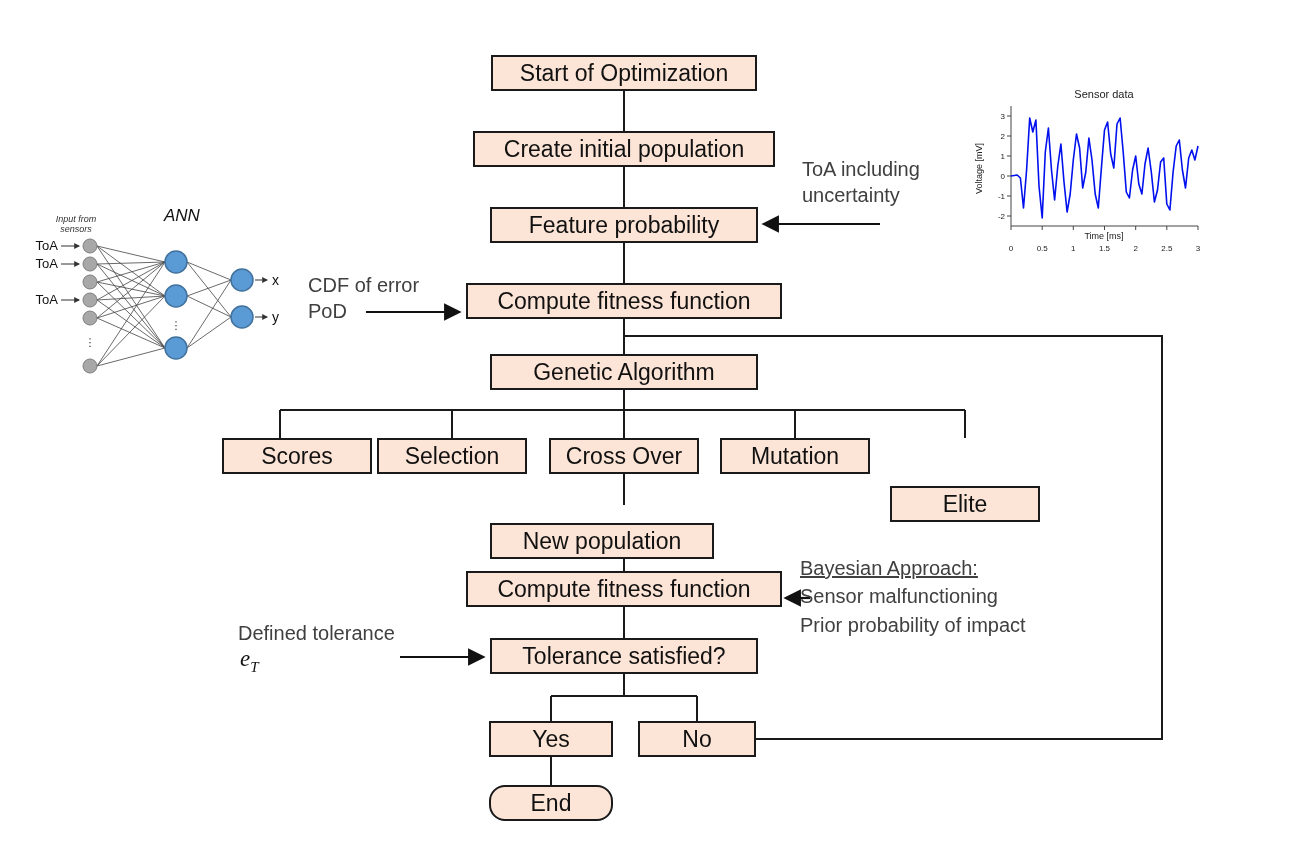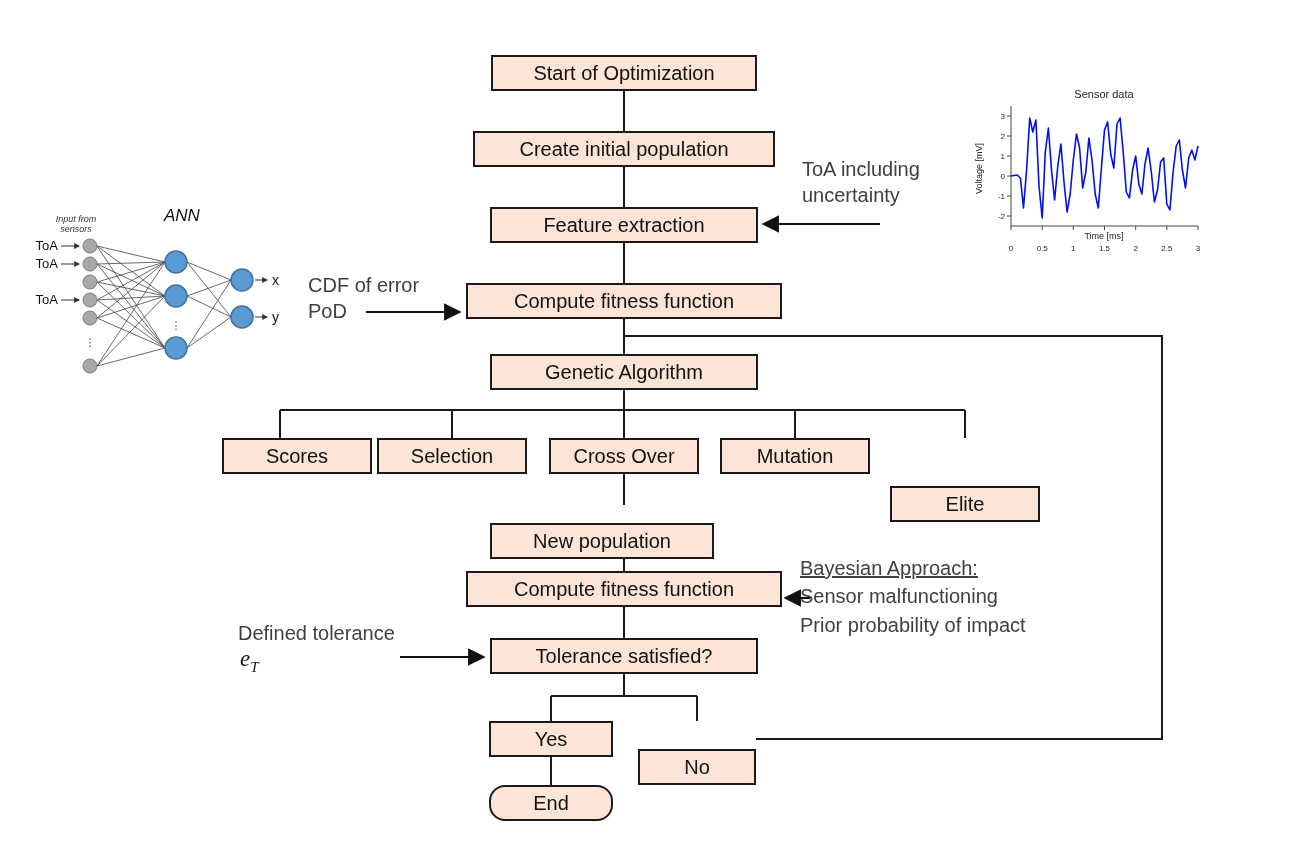--- a/index.html
+++ b/index.html
@@ -4,21 +4,21 @@
 <style>
   * { margin:0; padding:0; box-sizing:border-box; }
   html,body { background:#ffffff; }
   body { font-family:"Liberation Sans", sans-serif; color:#111; }
   .canvas { position:relative; width:1294px; height:844px; background:#fff; overflow:hidden; }
   .layer { position:absolute; left:0; top:0; }
   .fbox {
     position:absolute; height:36px;
     background:#fce4d6; border:2px solid #1a1a1a;
     display:flex; align-items:center; justify-content:center;
-    font-size:20px; color:#111; white-space:nowrap; z-index:2;
+    font-size:23px; color:#111; white-space:nowrap; z-index:2;
   }
   .note { position:absolute; font-size:20px; line-height:1.32; color:#404040; z-index:2; white-space:nowrap; }
   .note .underline { text-decoration:underline; }
   .etol { position:absolute; font-family:"Liberation Serif", serif; font-style:italic; font-size:23px; z-index:2; }
   .etol sub { font-size:15px; }
   .sensor-svg { position:absolute; left:973px; top:86px; z-index:2; }
   svg text { font-family:"Liberation Sans", sans-serif; }
 </style>
 </head>
 <body>
@@ -126,33 +126,33 @@
       <text x="58" y="304" font-size="13" fill="#111" text-anchor="end">ToA</text>
       <text x="272" y="285" font-size="14" fill="#111">x</text>
       <text x="272" y="322" font-size="14" fill="#111">y</text>
       <text x="90" y="346" font-size="11" fill="#333" text-anchor="middle">⋮</text>
       <text x="176" y="329" font-size="11" fill="#333" text-anchor="middle">⋮</text>
     </g>
   </svg>
 
   <div class="fbox" style="left:491px; top:55px;  width:266px;">Start of Optimization</div>
   <div class="fbox" style="left:473px; top:131px; width:302px;">Create initial population</div>
-  <div class="fbox" style="left:490px; top:207px; width:268px;">Feature extraction</div>
+  <div class="fbox" style="left:490px; top:207px; width:268px;">Feature probability</div>
   <div class="fbox" style="left:466px; top:283px; width:316px;">Compute fitness function</div>
   <div class="fbox" style="left:490px; top:354px; width:268px;">Genetic Algorithm</div>
   <div class="fbox" style="left:222px; top:438px; width:150px;">Scores</div>
   <div class="fbox" style="left:377px; top:438px; width:150px;">Selection</div>
   <div class="fbox" style="left:549px; top:438px; width:150px;">Cross Over</div>
   <div class="fbox" style="left:720px; top:438px; width:150px;">Mutation</div>
   <div class="fbox" style="left:890px; top:438px; width:150px;margin-top:48px;">Elite</div>
   <div class="fbox" style="left:490px; top:523px; width:224px;">New population</div>
   <div class="fbox" style="left:466px; top:571px; width:316px;">Compute fitness function</div>
   <div class="fbox" style="left:490px; top:638px; width:268px;">Tolerance satisfied?</div>
   <div class="fbox" style="left:489px; top:721px; width:124px;">Yes</div>
-  <div class="fbox" style="left:638px; top:721px; width:118px;margin-top:28px;">No</div>
+  <div class="fbox" style="left:638px; top:721px; width:118px;">No</div>
   <div class="fbox" style="left:489px; top:785px; width:124px;border-radius:16px;">End</div>
 
   <div class="note" style="left:802px; top:156px;">
     <div>ToA including</div>
     <div>uncertainty</div>
   </div>
 
   <div class="note" style="left:308px; top:272px;">
     <div>CDF of error</div>
     <div>PoD</div>

